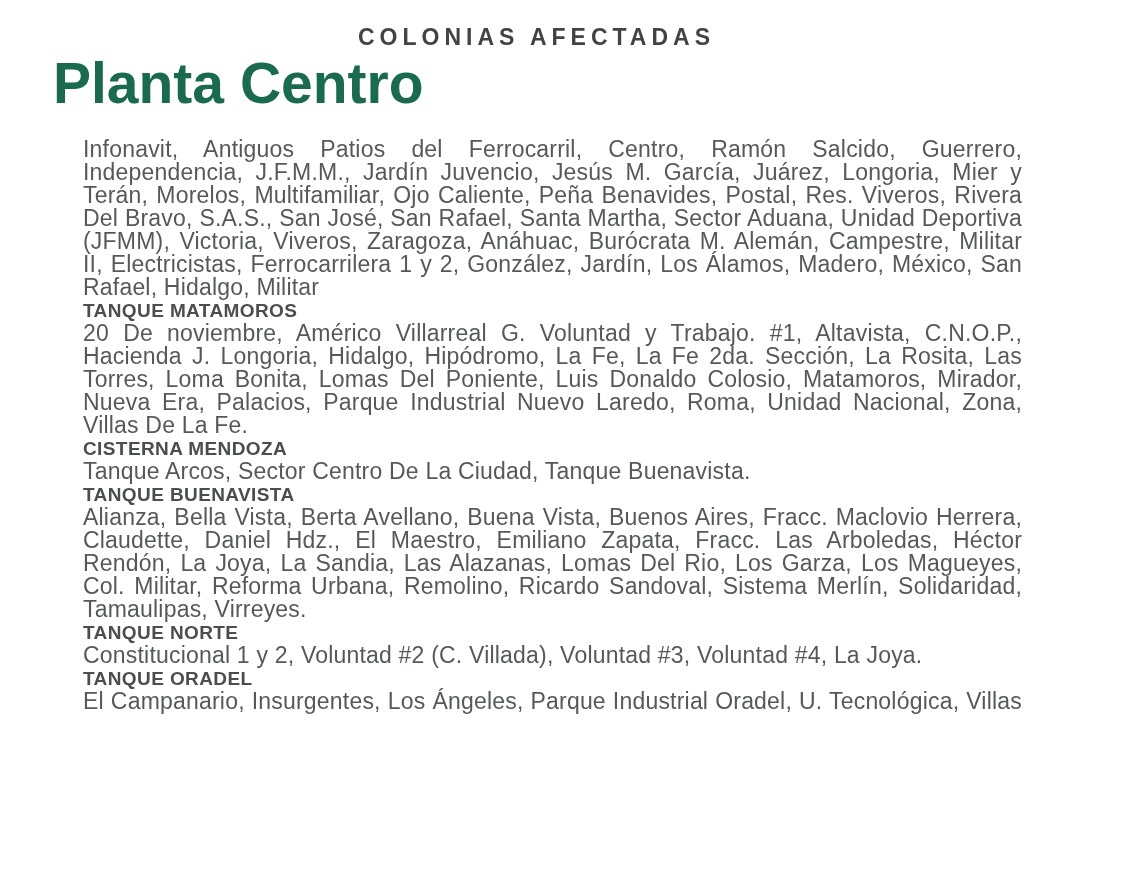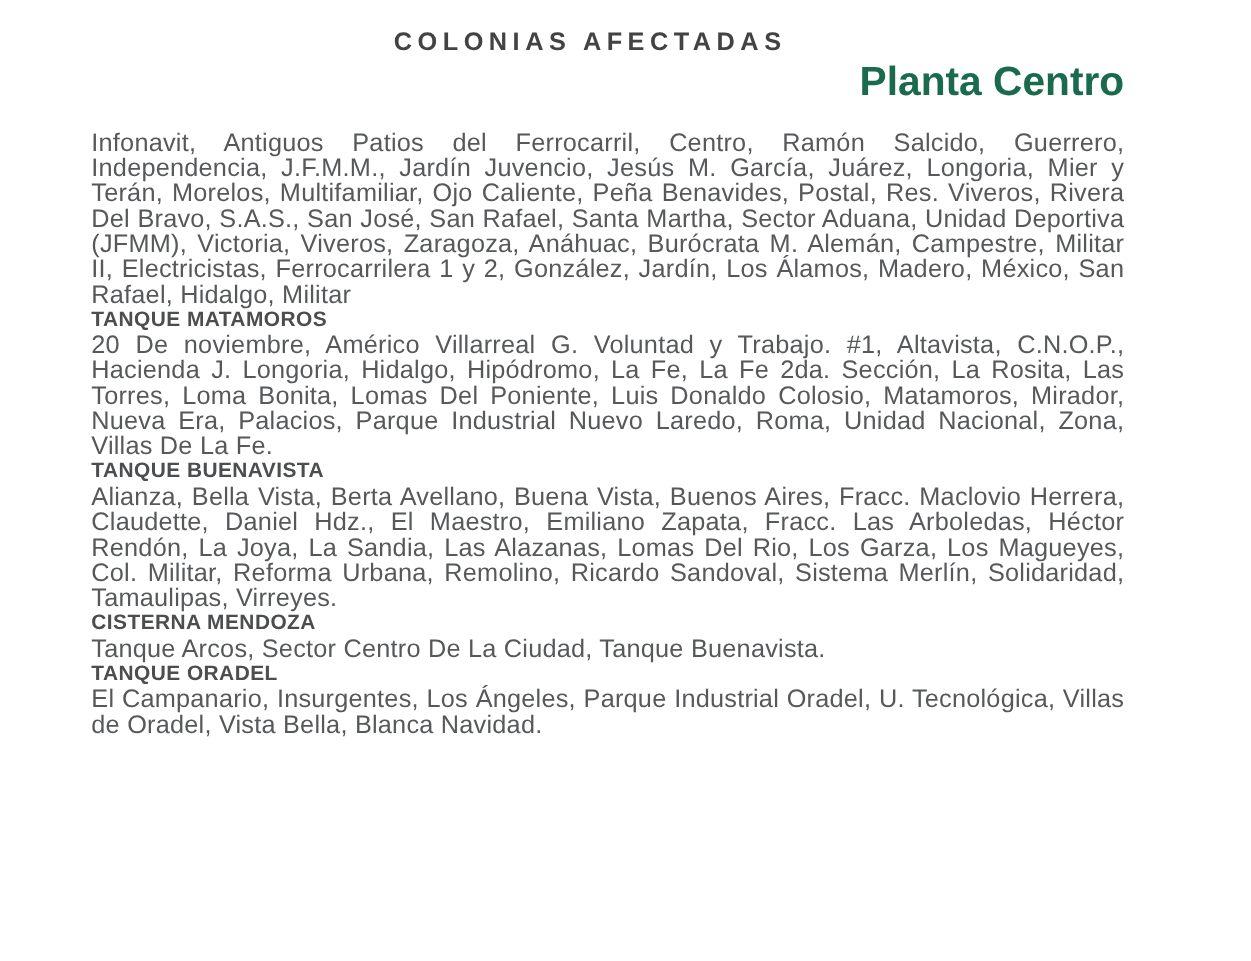--- a/index.html
+++ b/index.html
@@ -18,22 +18,22 @@
     text-align: center;
     font-size: 23px;
     font-weight: 700;
     letter-spacing: 5px;
     color: #434345;
     margin-bottom: 4px;
     margin-left: -30px; 
     margin-right: 2px;
   }
   .title {
-    text-align: right;
-    font-size: 37px;
+    text-align: left;
+    font-size: 57px;
     font-weight: 800;
     color: #1a6a4e;
     letter-spacing: 0px;
     line-height: 1.0;
     margin-bottom: 26px;
     margin-left: -30px;
   }
   .body-text {
     font-size: 23px;
     line-height: 23px;
@@ -61,29 +61,33 @@
   <div class="title">Planta Centro</div>
 
   <div class="body-text">Infonavit, Antiguos Patios del Ferrocarril, Centro, Ramón Salcido, Guerrero, Independencia, J.F.M.M., Jardín Juvencio, Jesús M. García, Juárez, Longoria, Mier y Terán, Morelos, Multifamiliar, Ojo Caliente, Peña Benavides, Postal, Res. Viveros, Rivera Del Bravo, S.A.S., San José, San Rafael, Santa Martha, Sector Aduana, Unidad Deportiva (JFMM), Victoria, Viveros, Zaragoza, Anáhuac, Burócrata M. Alemán, Campestre, Militar II, Electricistas, Ferrocarrilera 1 y 2, González, Jardín, Los Álamos, Madero, México, San Rafael, Hidalgo, Militar</div>
 
   <div class="section">
     <div class="section-heading">TANQUE MATAMOROS</div>
     <div class="body-text">20 De noviembre, Américo Villarreal G. Voluntad y Trabajo. #1, Altavista, C.N.O.P., Hacienda J. Longoria, Hidalgo, Hipódromo, La Fe, La Fe 2da. Sección, La Rosita, Las Torres, Loma Bonita, Lomas Del Poniente, Luis Donaldo Colosio, Matamoros, Mirador, Nueva Era, Palacios, Parque Industrial Nuevo Laredo, Roma, Unidad Nacional, Zona, Villas De La Fe.</div>
   </div>
 
   <div class="section">
+    <div class="section-heading">CISTERNA MENDOZA</div>
+    <div class="body-text">Tanque Arcos, Sector Centro De La Ciudad, Tanque Buenavista.</div>
+  </div>
+
+  <div class="section">
     <div class="section-heading">TANQUE BUENAVISTA</div>
     <div class="body-text">Alianza, Bella Vista, Berta Avellano, Buena Vista, Buenos Aires, Fracc. Maclovio Herrera, Claudette, Daniel Hdz., El Maestro, Emiliano Zapata, Fracc. Las Arboledas, Héctor Rendón, La Joya, La Sandia, Las Alazanas, Lomas Del Rio, Los Garza, Los Magueyes, Col. Militar, Reforma Urbana, Remolino, Ricardo Sandoval, Sistema Merlín, Solidaridad, Tamaulipas, Virreyes.</div>
   </div>
 
+
   <div class="section">
-    <div class="section-heading">CISTERNA MENDOZA</div>
-    <div class="body-text">Tanque Arcos, Sector Centro De La Ciudad, Tanque Buenavista.</div>
+    <div class="section-heading">TANQUE NORTE</div>
+    <div class="body-text">Constitucional 1 y 2, Voluntad #2 (C. Villada), Voluntad #3, Voluntad #4, La Joya.</div>
   </div>
-
-
 
   <div class="section">
     <div class="section-heading">TANQUE ORADEL</div>
     <div class="body-text">El Campanario, Insurgentes, Los Ángeles, Parque Industrial Oradel, U. Tecnológica, Villas de Oradel, Vista Bella, Blanca Navidad.</div>
   </div>
 
 </div>
 
 </body></html>

